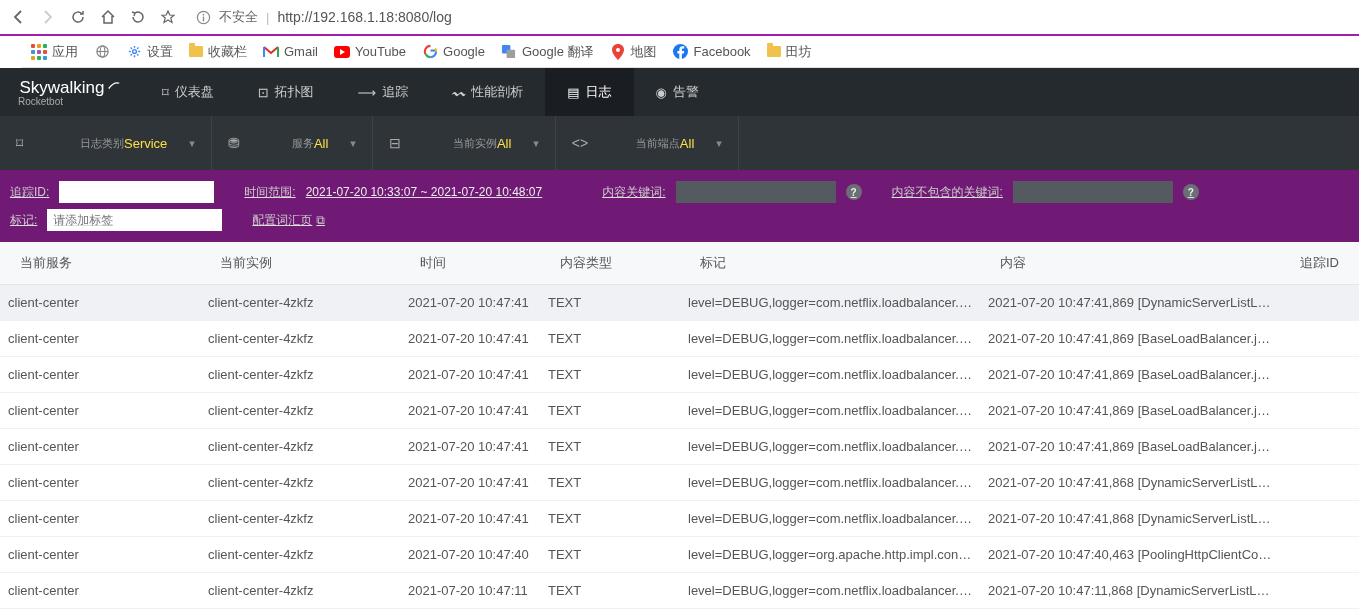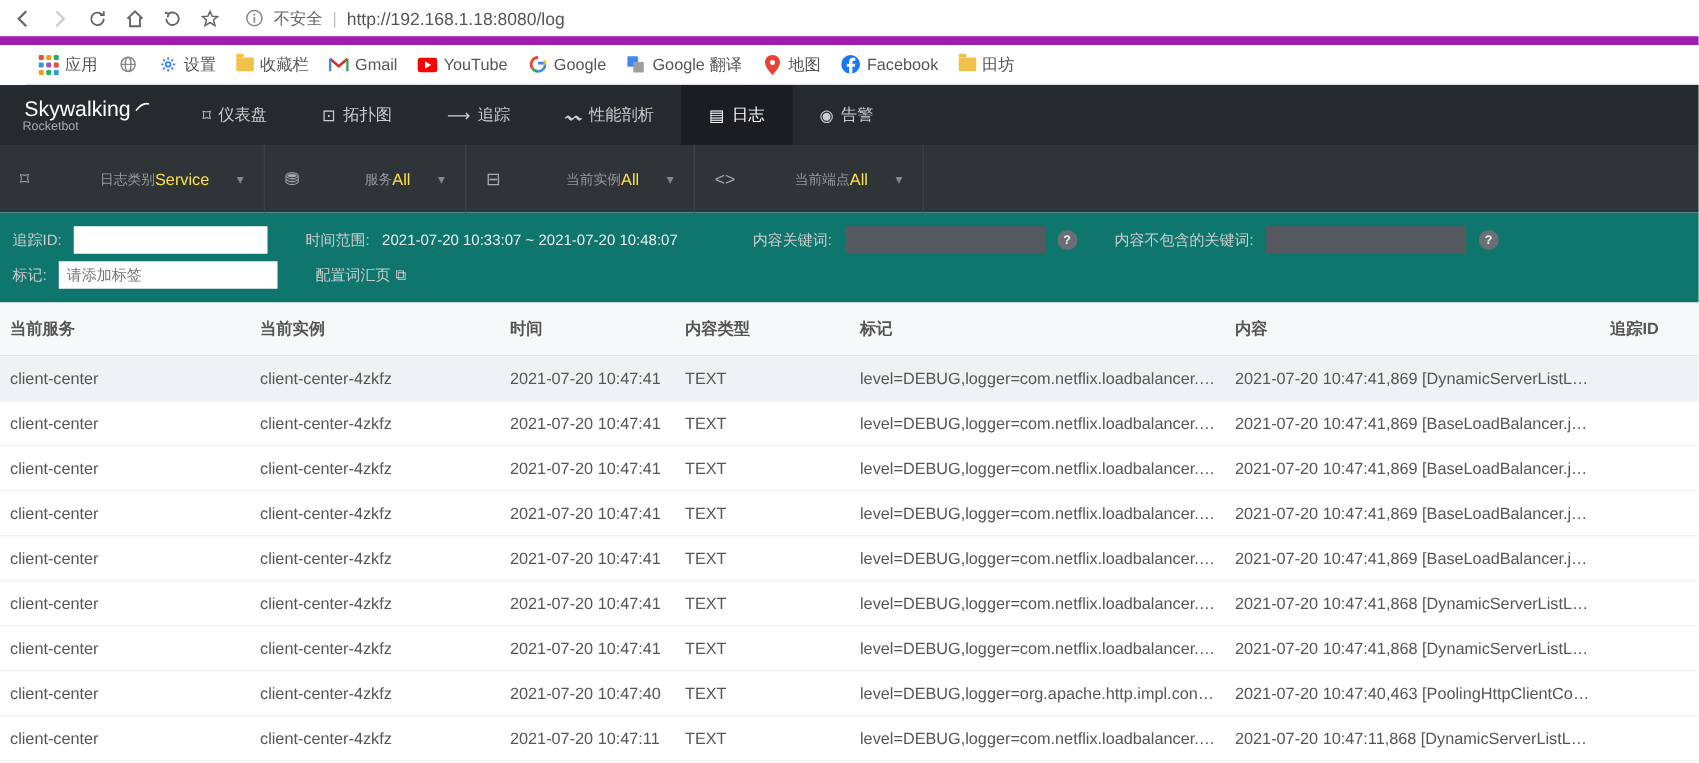--- a/index.html
+++ b/index.html
@@ -1,19 +1,19 @@
 <!DOCTYPE html>
 <html><head>
   <meta charset="utf-8">
   <style>
     * { margin: 0; padding: 0; box-sizing: border-box; font-family: -apple-system, BlinkMacSystemFont, "Segoe UI", Arial, sans-serif; }
     body { width: 1359px; height: 610px; overflow: hidden; background: #fff; font-size: 13px; }
     
     
-    .browser-toolbar { height: 36px; display: flex; align-items: center; padding: 0 8px; gap: 10px; border-bottom: 7px solid #a21caf; }
+    .browser-toolbar { height: 36px; display: flex; align-items: center; padding: 0 8px; gap: 10px; border-bottom: 2px solid #a21caf; }
     .nav-btn { width: 20px; height: 20px; display: flex; align-items: center; justify-content: center; color: #666; cursor: pointer; }
     .nav-btn.disabled { color: #ccc; }
     .url-bar { flex: 1; display: flex; align-items: center; gap: 8px; padding: 0 8px; color: #666; }
     .url-text { color: #555; font-size: 14px; }
     .insecure { color: #666; }
     
     
     .bookmarks-bar { height: 32px; display: flex; align-items: center; padding: 0 10px; gap: 16px; border-bottom: 1px solid #e0e0e0; font-size: 13px; margin-left: 21px; }
     .bookmark { display: flex; align-items: center; gap: 5px; color: #555; cursor: pointer; }
     .bm-icon { width: 16px; height: 16px; display: inline-flex; align-items: center; justify-content: center; }
@@ -35,32 +35,32 @@
     
     .filter-bar { height: 54px; background: #2f3439; display: flex; align-items: stretch; }
     .filter-cell { display: flex; align-items: center; padding: 0 16px; border-right: 1px solid #3d4249; gap: 10px; cursor: pointer; }
     .filter-icon { color: #aaa; font-size: 14px; width: 18px; }
     .filter-text { display: flex; flex-direction: row; margin-left: 36px; }
     .filter-label { font-size: 11px; color: #999; }
     .filter-value { font-size: 13px; color: #fde047; }
     .filter-chevron { color: #888; margin-left: 12px; font-size: 11px; }
     
     
-    .search-bar { background: #0f766e; padding: 8px 10px; color: #ddd; font-size: 12px; }
+    .search-bar { background: #701a75; padding: 8px 10px; color: #ddd; font-size: 12px; text-decoration: underline; }
     .search-row { display: flex; align-items: center; gap: 10px; padding: 3px 0; }
     .search-label { color: #ccc; white-space: nowrap; }
     .search-input { background: #fff; border: none; height: 22px; padding: 0 6px; font-size: 12px; }
     .search-input.dark { background: #545a60; color: #fff; }
     .time-range { color: #eee; }
     .help-icon { width: 16px; height: 16px; border-radius: 50%; background: #6a6f75; color: #eee; display: inline-flex; align-items: center; justify-content: center; font-size: 10px; font-weight: bold; cursor: pointer; }
     .config-link { color: #ccc; cursor: pointer; display: flex; align-items: center; gap: 4px; }
     
     
     .log-table { width: 100%; border-collapse: collapse; font-size: 13px; table-layout: fixed; }
-    .log-table th { background: #f7f8fa; color: #555; text-align: left; padding: 12px 8px; font-weight: 700; border-bottom: 1px solid #e5e5e5; margin-top: 28px; }
+    .log-table th { background: #f7f8fa; color: #555; text-align: left; padding: 12px 20px; font-weight: 400; border-bottom: 1px solid #e5e5e5; margin-top: 28px; }
     .log-table td { padding: 10px 8px; color: #555; border-bottom: 1px solid #f0f0f0; white-space: nowrap; overflow: hidden; text-overflow: ellipsis; }
     .log-table tbody tr.hover { background: #f0f1f4; }
     
     svg { display: block; }
   </style>
 </head>
 <body>
 
 <div class="browser-toolbar">
   <div class="nav-btn">

